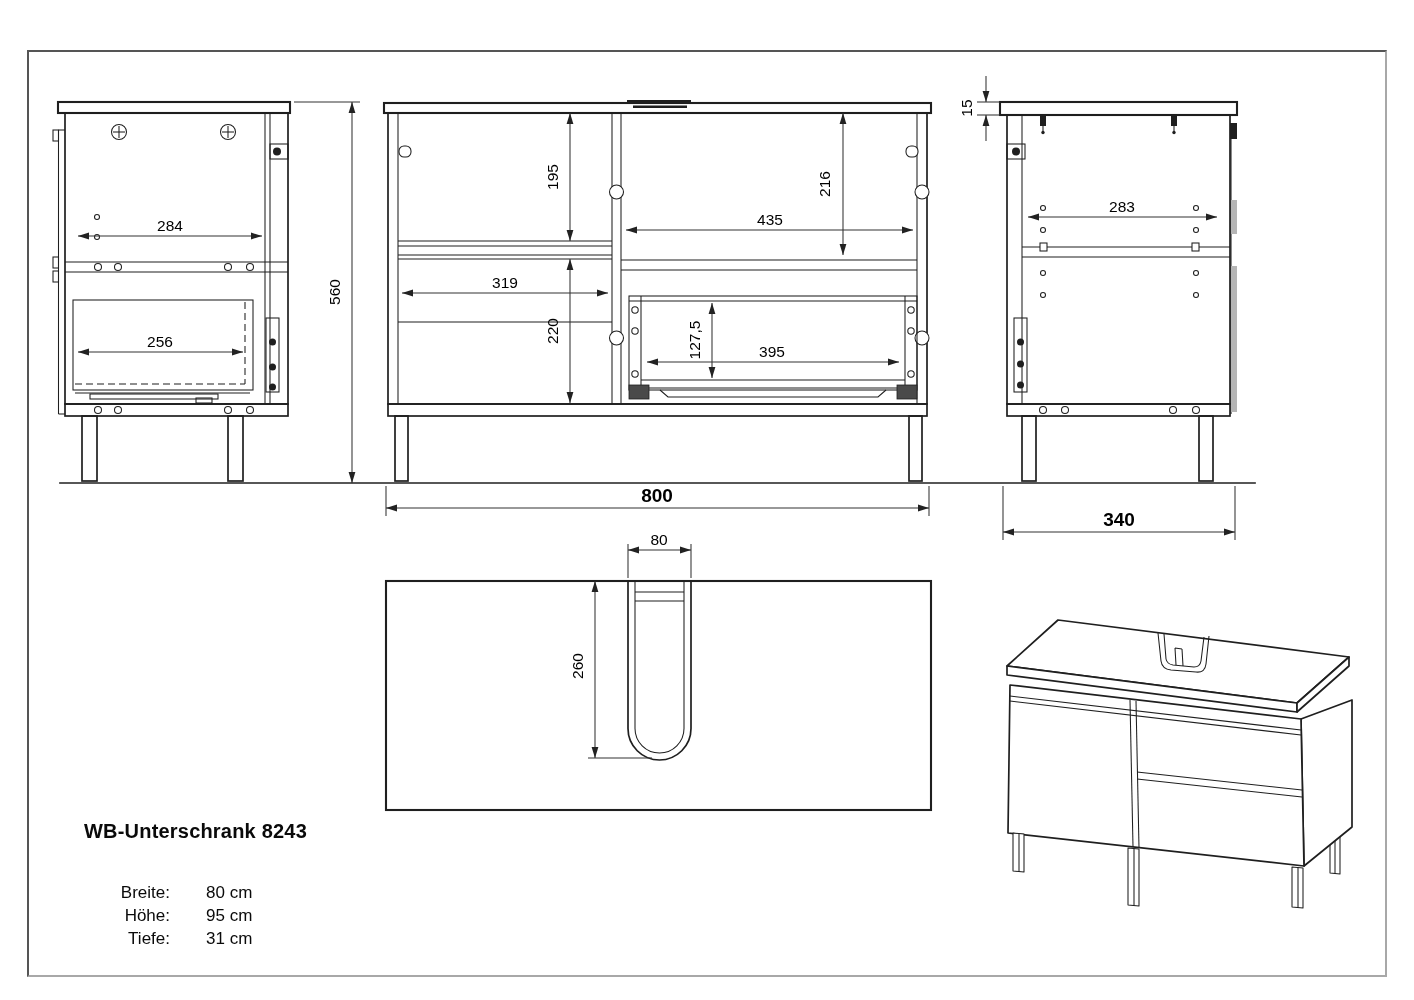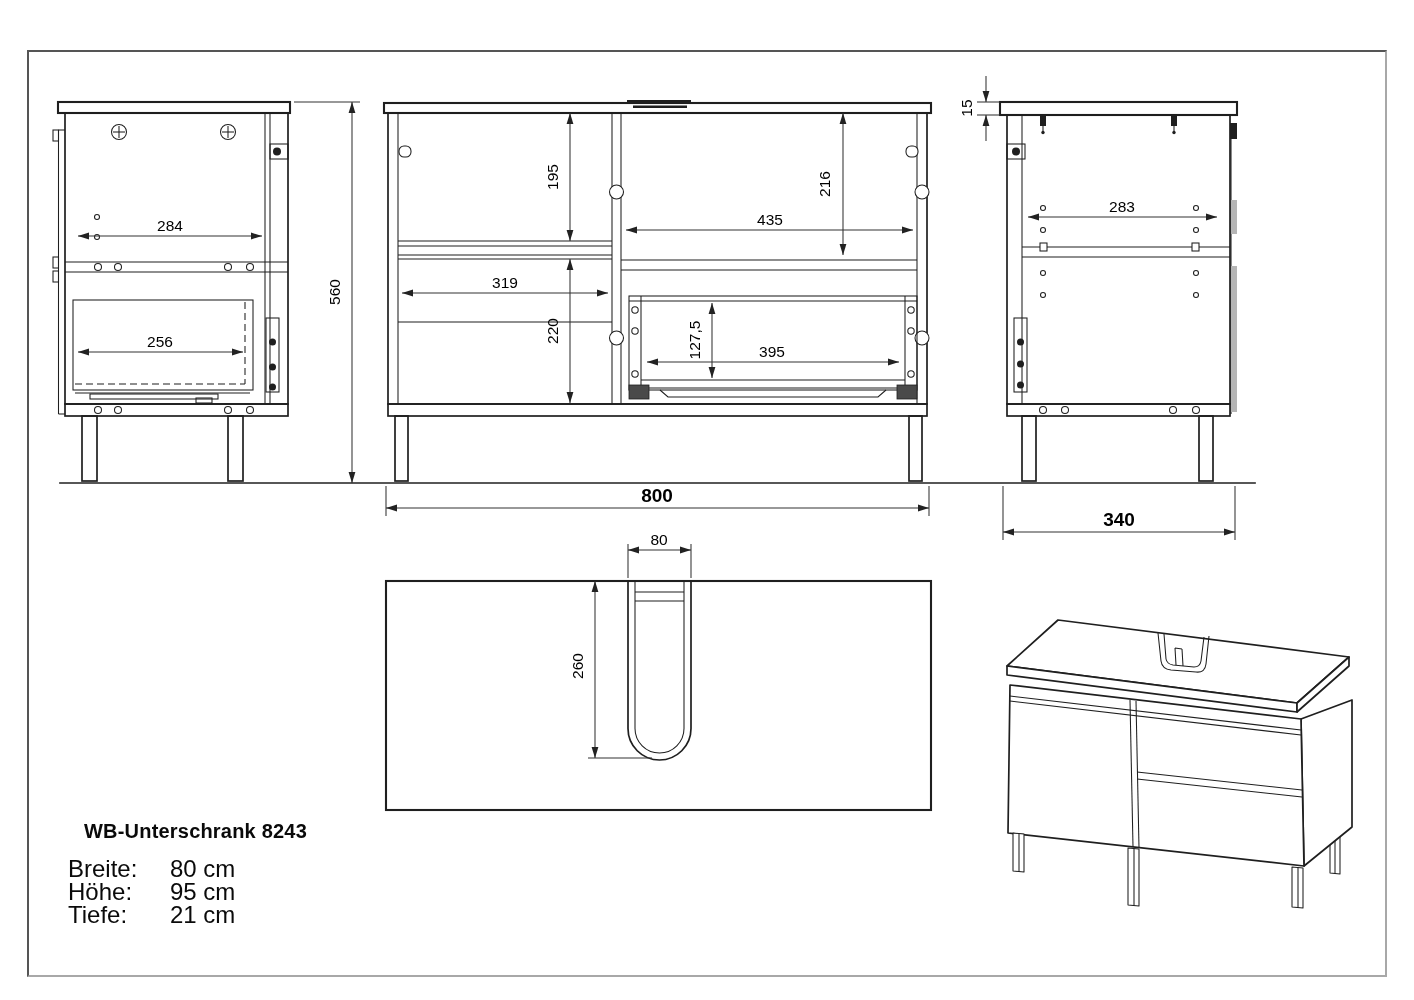--- a/index.html
+++ b/index.html
@@ -19,24 +19,24 @@
   .fillw{fill:#ffffff;stroke:#1f1f1f;stroke-width:1.7;}
   .fillw-thin{fill:#ffffff;stroke:#1f1f1f;stroke-width:1.05;}
   .blk{fill:#1f1f1f;stroke:none;}
   .gray{fill:#b5b5b5;stroke:none;}
   .hatch{fill:#4a4a4a;stroke:#1f1f1f;stroke-width:0.8;}
   text{font-family:"Liberation Sans", sans-serif;font-size:15.5px;fill:#000;}
   text.big{font-size:19px;font-weight:bold;}
   
   .title{position:absolute;left:84px;top:820px;font-size:20px;font-weight:bold;color:#0a0a0a;
          letter-spacing:0.2px;}
-  .specs{position:absolute;left:68px;top:858px;font-size:24px;color:#0a0a0a;}
+  .specs{position:absolute;left:68px;top:882px;font-size:17px;color:#0a0a0a;text-align:right;}
   .spec-row{display:flex;line-height:22.8px;}
   .spec-label{width:102px;}
-  .spec-value{white-space:pre;}
+  .spec-value{white-space:pre;margin-left:36px;}
 </style>
 </head>
 <body>
 
 <div class="page">
   <div class="frame"></div>
 
   <svg width="1414" height="1000" viewBox="0 0 1414 1000">
     <defs>
       <marker id="mE" markerUnits="userSpaceOnUse" markerWidth="13" markerHeight="9" refX="11" refY="4" orient="auto">
@@ -288,16 +288,16 @@
     <div class="spec-row">
       <span class="spec-label">Breite:</span>
       <span class="spec-value">80 cm</span>
     </div>
     <div class="spec-row">
       <span class="spec-label">Höhe:</span>
       <span class="spec-value">95 cm</span>
     </div>
     <div class="spec-row">
       <span class="spec-label">Tiefe:</span>
-      <span class="spec-value">21 cm</span>
+      <span class="spec-value">31 cm</span>
     </div>
   </div>
 </div>
 
 </body></html>

